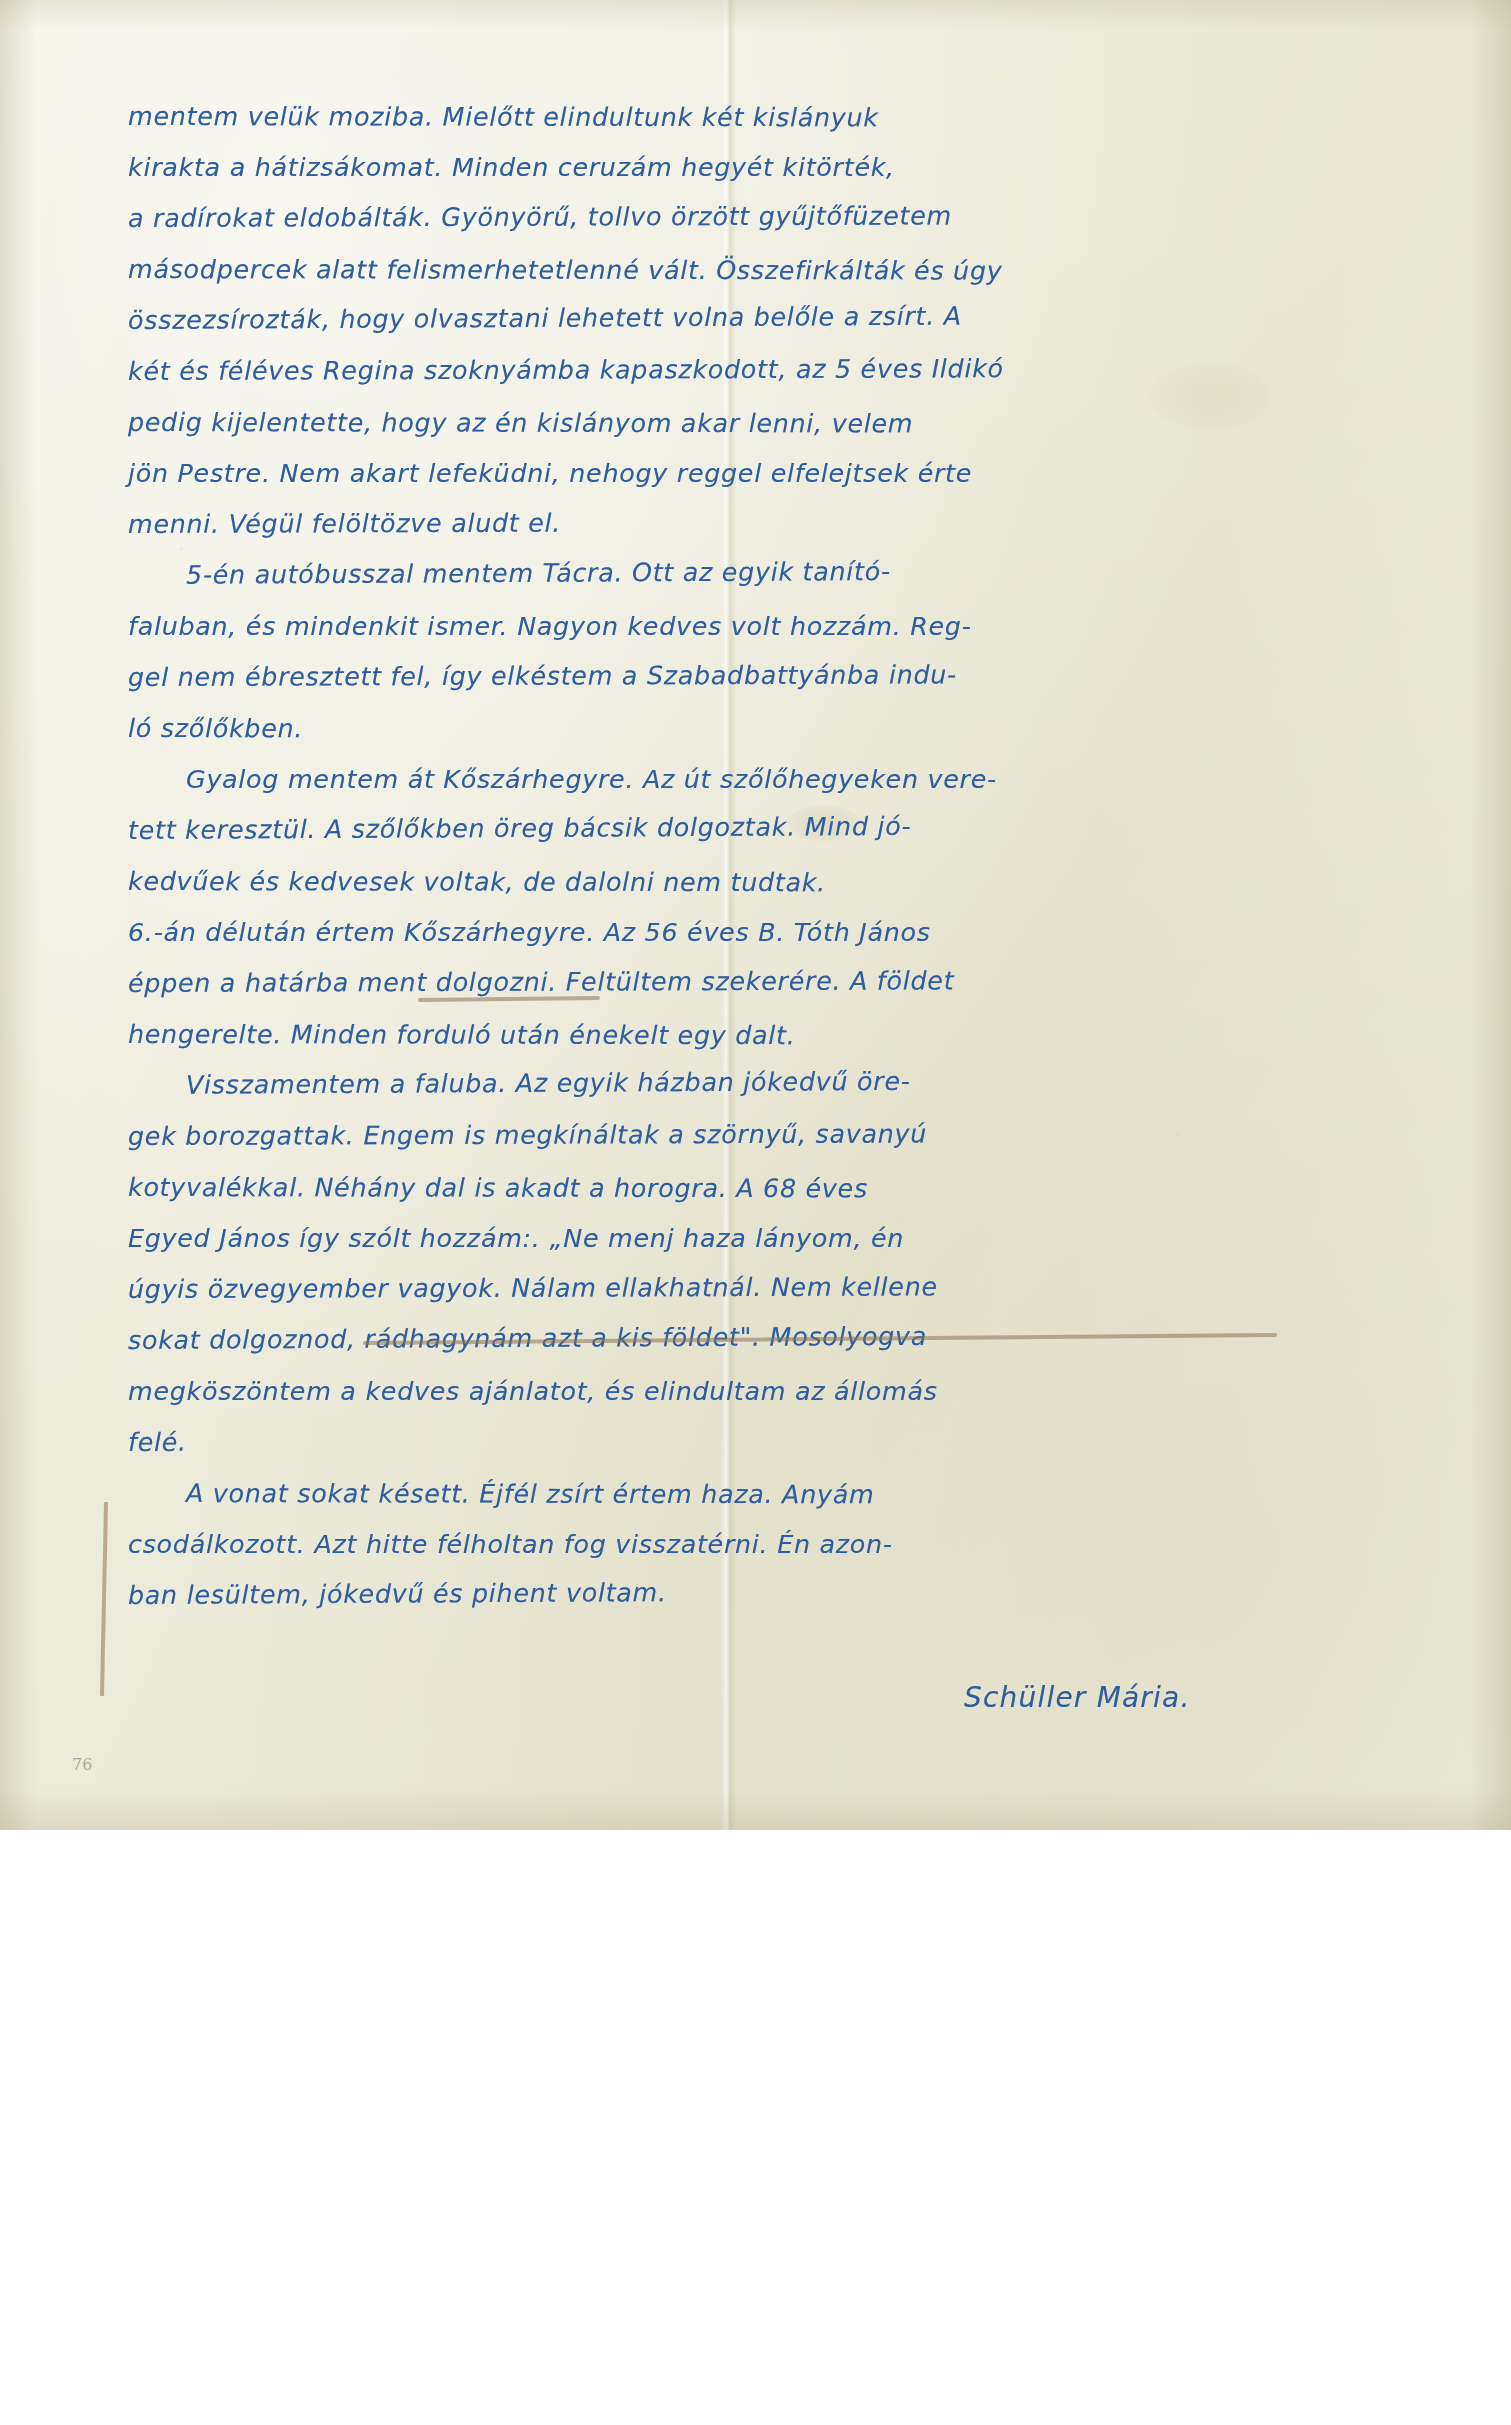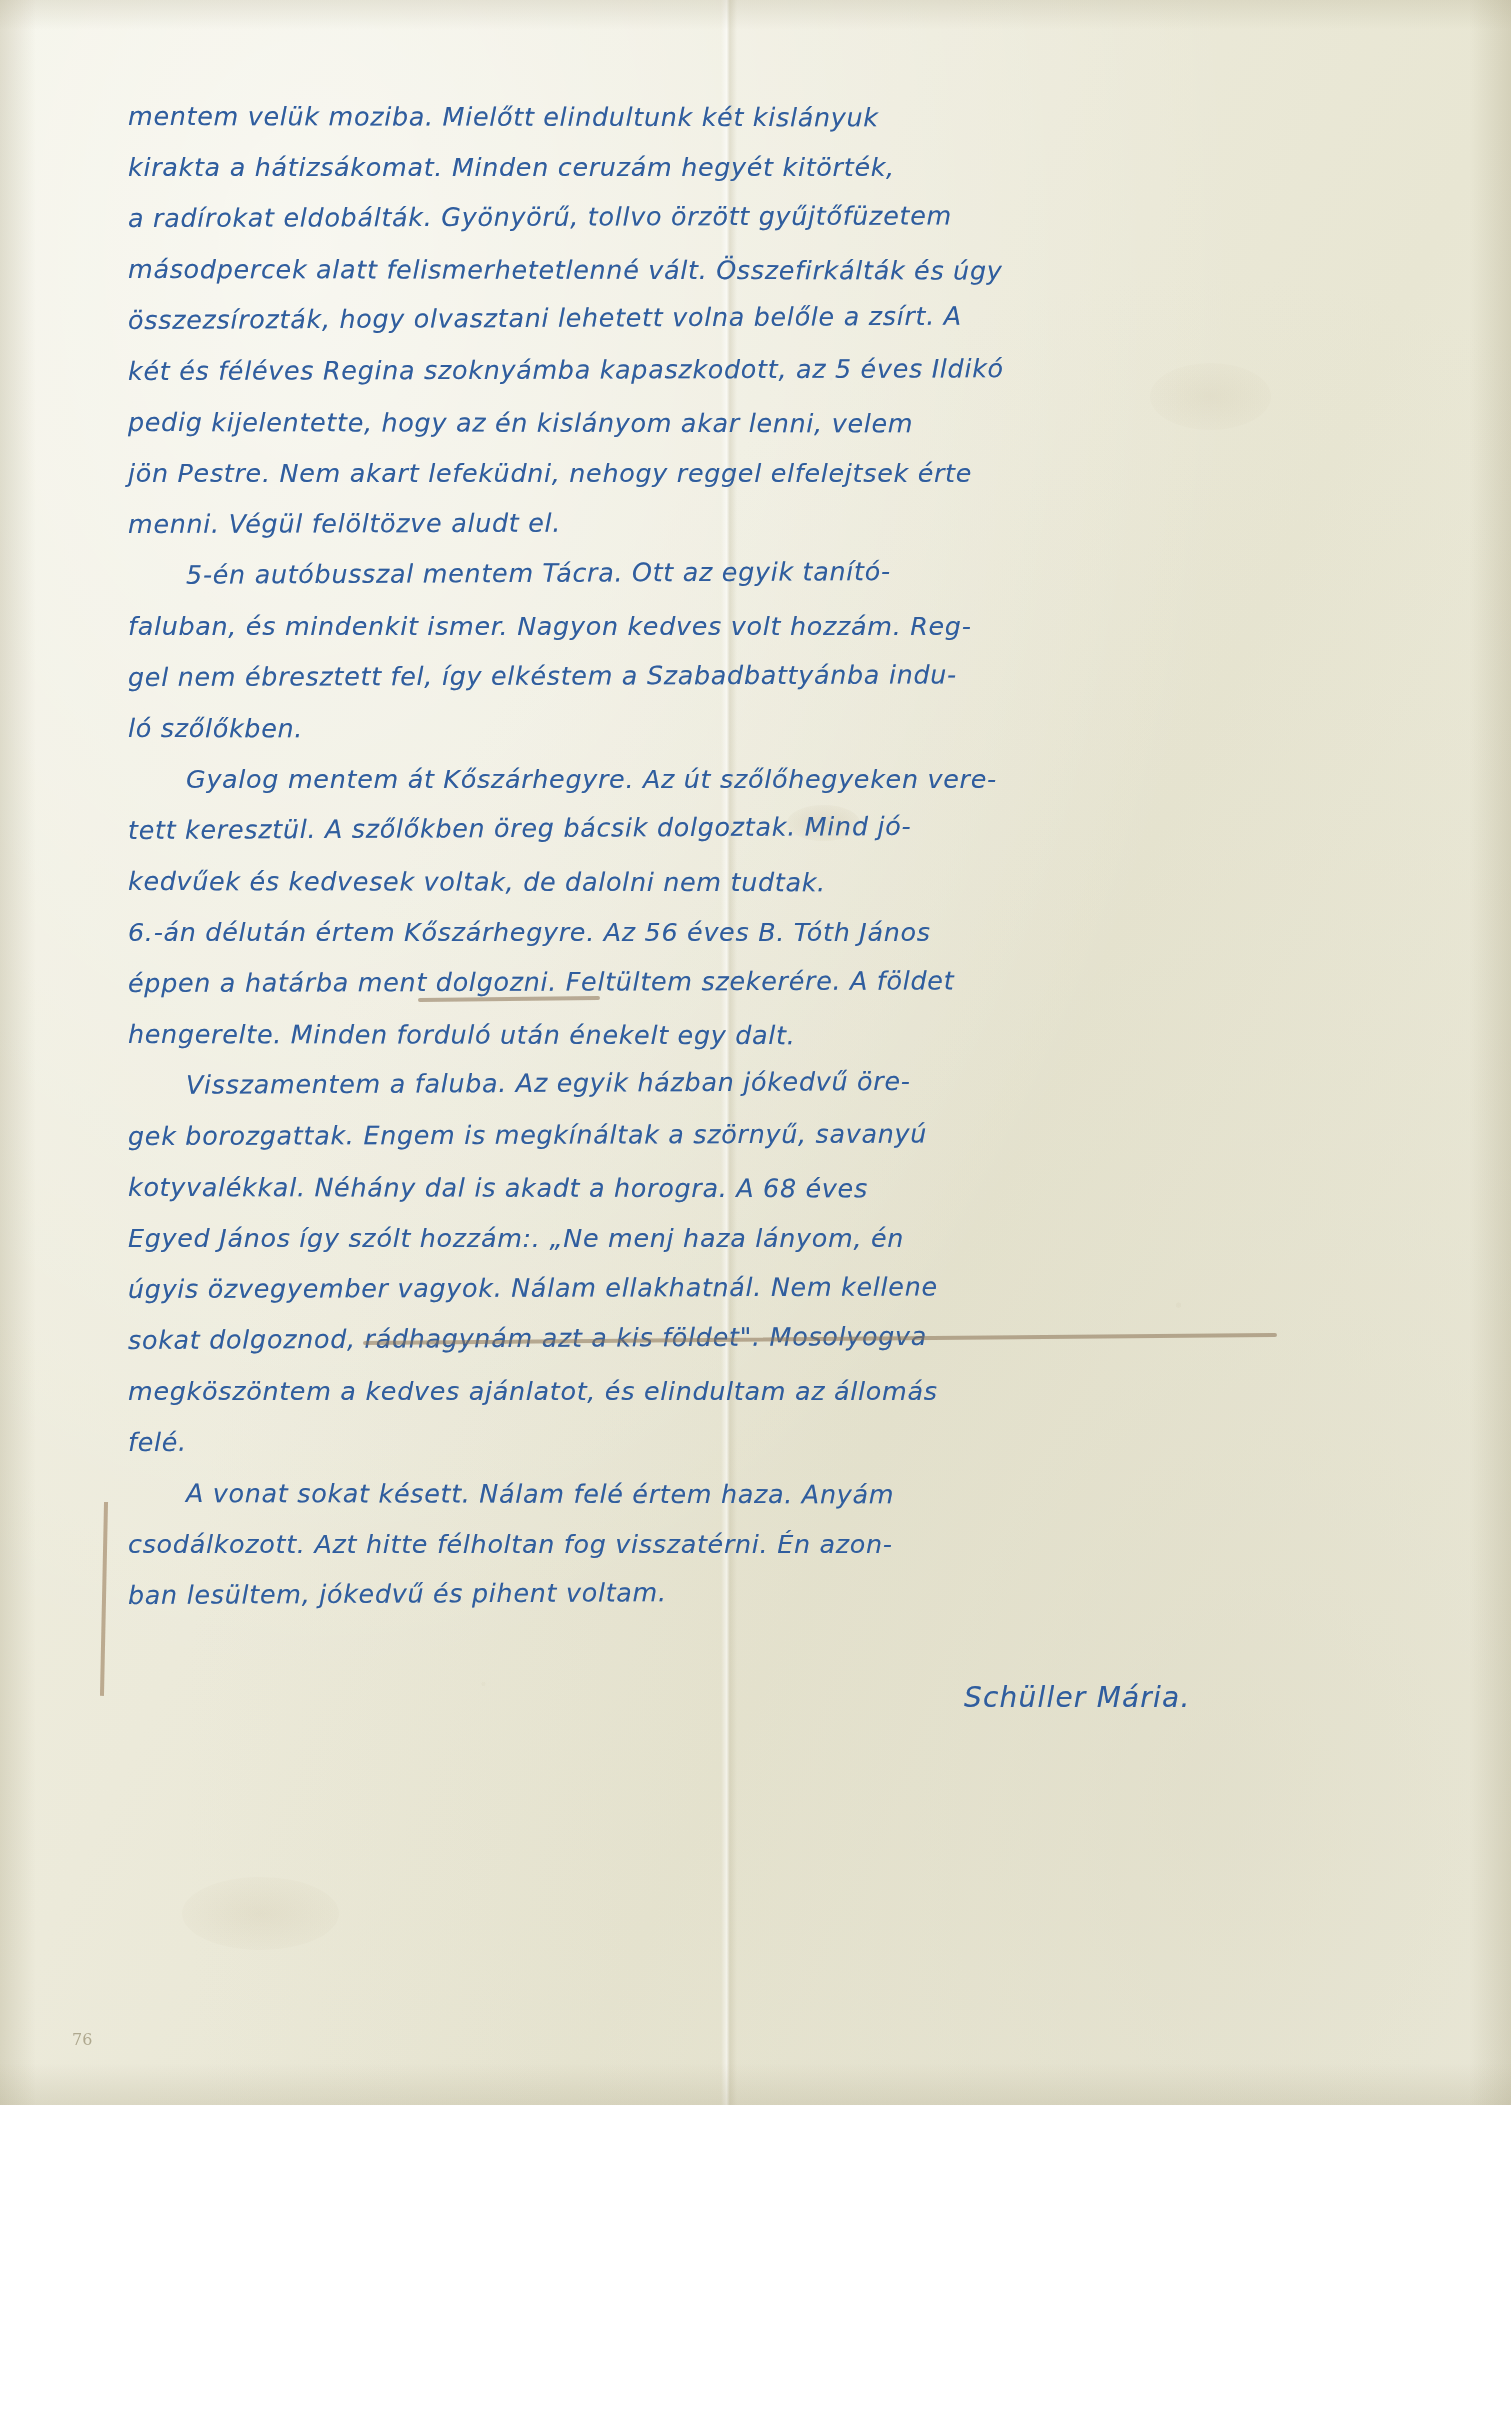--- a/index.html
+++ b/index.html
@@ -10,21 +10,21 @@
   body {
     width: 1511px;
     height: 2426px;
     overflow: hidden;
     font-family: "DejaVu Sans", sans-serif;
   }
 
   #page {
     position: relative;
     width: 1511px;
-    height: 2105px;
+    height: 1830px;
     background: #efeedf;
     background-image:
       radial-gradient(ellipse at 20% 12%, rgba(255,255,255,0.55) 0%, rgba(255,255,255,0) 55%),
       radial-gradient(ellipse at 80% 85%, rgba(214,210,186,0.45) 0%, rgba(214,210,186,0) 60%),
       linear-gradient(115deg, #f1f0e2 0%, #eceada 38%, #e8e6d3 62%, #f0efe1 100%);
     overflow: hidden;
   }
 
   
   #grain {
@@ -184,21 +184,21 @@
     <div class="line">éppen a határba ment dolgozni. Feltültem szekerére. A földet</div>
     <div class="line">hengerelte. Minden forduló után énekelt egy dalt.</div>
     <div class="line indent">Visszamentem a faluba. Az egyik házban jókedvű öre-</div>
     <div class="line">gek borozgattak. Engem is megkínáltak a szörnyű, savanyú</div>
     <div class="line">kotyvalékkal. Néhány dal is akadt a horogra. A 68 éves</div>
     <div class="line">Egyed János így szólt hozzám:. „Ne menj haza lányom, én</div>
     <div class="line">úgyis özvegyember vagyok. Nálam ellakhatnál. Nem kellene</div>
     <div class="line">sokat dolgoznod, rádhagynám azt a kis földet". Mosolyogva</div>
     <div class="line">megköszöntem a kedves ajánlatot, és elindultam az állomás</div>
     <div class="line">felé.</div>
-    <div class="line indent">A vonat sokat késett. Nálam felé értem haza. Anyám</div>
+    <div class="line indent">A vonat sokat késett. Éjfél zsírt értem haza. Anyám</div>
     <div class="line">csodálkozott. Azt hitte félholtan fog visszatérni. Én azon-</div>
     <div class="line">ban lesültem, jókedvű és pihent voltam.</div>
     <div class="line"> </div>
     <div class="line sig">Schüller Mária.</div>
   </div>
 
   <div class="annot u1"></div>
   <div class="annot u2"></div>
   <div class="annot bracket"></div>
 

